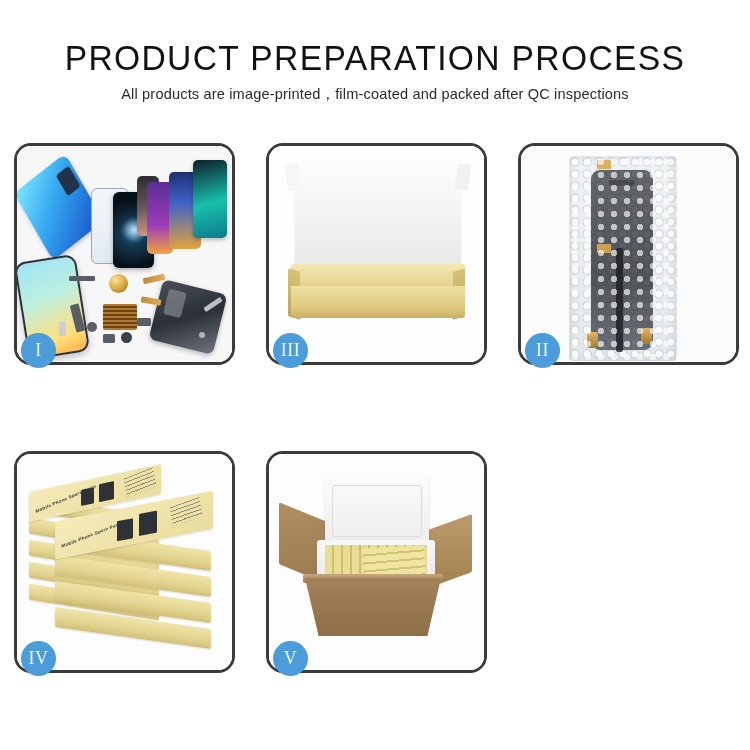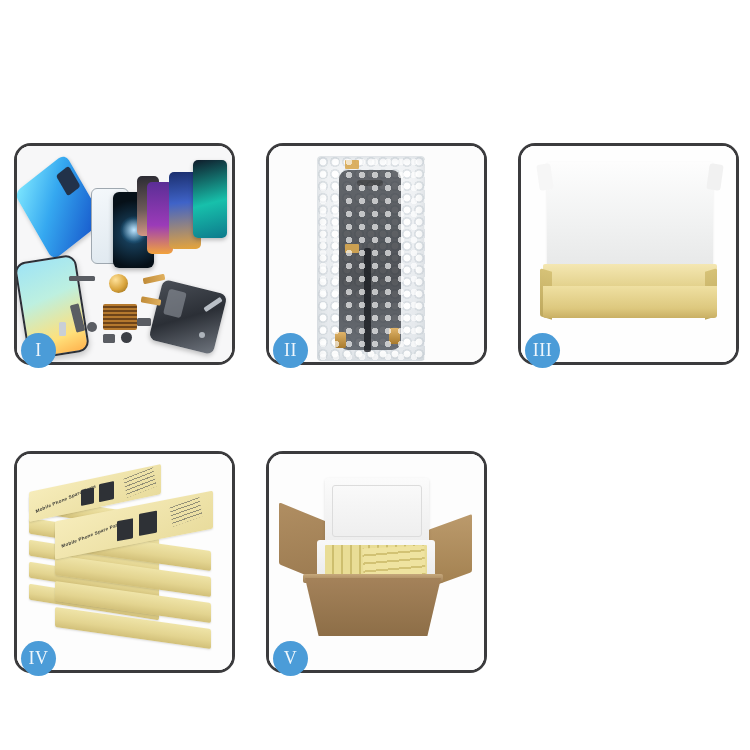--- a/index.html
+++ b/index.html
@@ -309,20 +309,24 @@
   .c6-tab1 { position:absolute; left:44px; top:92px; width:16px; height:20px;
     background:#a68a5f; border-radius:1px; transform: skewY(22deg); }
   .c6-tab2 { position:absolute; left:44px; top:160px; width:16px; height:18px;
     background:#ab8f63; border-radius:1px; transform: skewY(22deg); }
 </style>
 </head>
 <body>
 
 <div class="page">
 
+  <div class="header">
+    <div class="title">PRODUCT PREPARATION PROCESS</div>
+    <div class="subtitle">All products are image-printed，film-coated and packed after QC inspections</div>
+  </div>
 
   <div class="grid">
 
     <div class="panel">
       <div class="panel-inner">
         <div class="scene p1">
           <div class="ph ph-blue"></div>
           <div class="ph ph-glass"></div>
           <div class="ph ph-dark"></div>
           <div class="ph ph-pinkish"></div>
@@ -344,47 +348,47 @@
           <div class="part" style="left:42px;top:176px;width:7px;height:14px;background:#c9cfd6;"></div>
           <div class="part" style="left:186px;top:156px;width:20px;height:5px;background:#b9bfc6;transform:rotate(-34deg);"></div>
           <div class="part" style="left:182px;top:186px;width:6px;height:6px;border-radius:50%;background:#aeb4bb;"></div>
         </div>
       </div>
       <div class="badge">I</div>
     </div>
 
     <div class="panel">
       <div class="panel-inner">
+        <div class="scene p3">
+          <div class="b3-foam"></div>
+          <div class="b3-bubble"></div>
+          <div class="b3-box-top"></div>
+          <div class="b3-box-left"></div>
+          <div class="b3-box-right"></div>
+          <div class="b3-box-front"></div>
+        </div>
+      </div>
+      <div class="badge">III</div>
+    </div>
+
+    <div class="panel">
+      <div class="panel-inner">
         <div class="scene p2">
           <div class="wrap-bag">
             <div class="wrap-screen"></div>
             <div class="wrap-cable"></div>
             <div class="wrap-conn" style="left:18px;top:176px;"></div>
             <div class="wrap-conn" style="left:72px;top:172px;"></div>
             <div class="wrap-tape" style="left:28px;top:4px;"></div>
             <div class="wrap-tape" style="left:28px;top:88px;"></div>
             <div class="bubble-sheen"></div>
           </div>
         </div>
       </div>
       <div class="badge">II</div>
-    </div>
-
-    <div class="panel">
-      <div class="panel-inner">
-        <div class="scene p3">
-          <div class="b3-foam"></div>
-          <div class="b3-bubble"></div>
-          <div class="b3-box-top"></div>
-          <div class="b3-box-left"></div>
-          <div class="b3-box-right"></div>
-          <div class="b3-box-front"></div>
-        </div>
-      </div>
-      <div class="badge">III</div>
     </div>
 
     <div class="panel">
       <div class="panel-inner">
         <div class="scene p4">
           <div class="stack">
 
             <div class="kb" style="left:4px;top:30px;width:130px;height:16px;transform:skewY(9deg);"></div>
             <div class="kb" style="left:4px;top:52px;width:130px;height:16px;transform:skewY(9deg);"></div>
             <div class="kb" style="left:4px;top:74px;width:130px;height:16px;transform:skewY(9deg);"></div>

